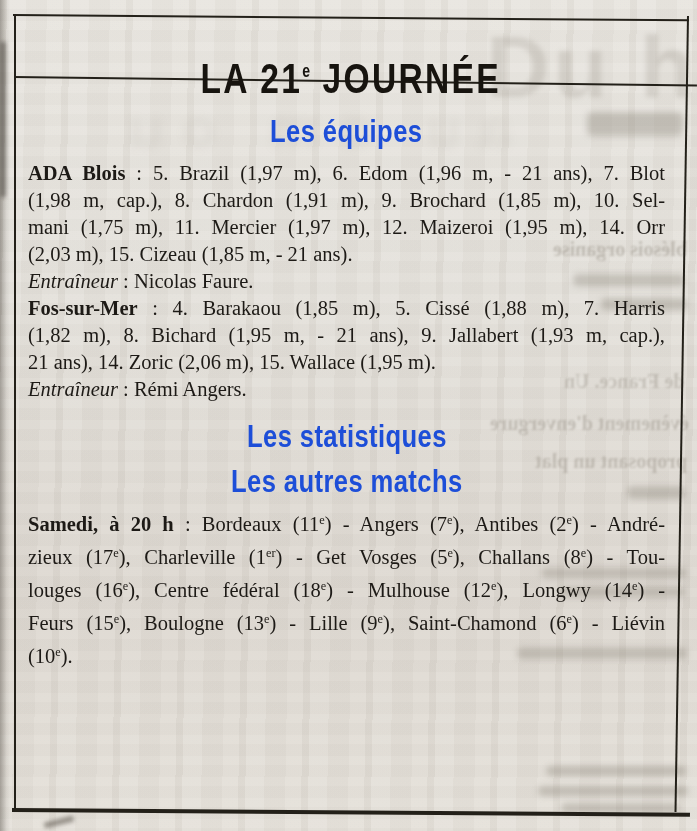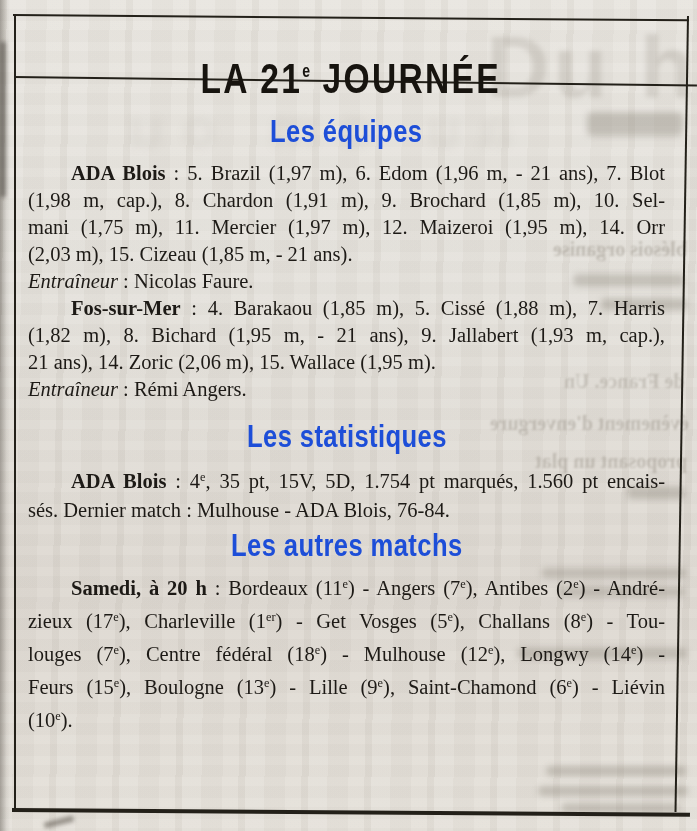--- a/index.html
+++ b/index.html
@@ -53,21 +53,21 @@
   .heading .cond{display:inline-block;transform:scaleX(.8);letter-spacing:.5px;white-space:nowrap;}
   .section-0 .heading{margin:23px 0 10px;}
   .section-1 .heading{margin:15px 0 8px;}
   .section-2 .heading{margin:2px 0 6px;}
 
   .para{margin:0;font-size:20.5px;}
   .line{display:block;text-align:justify;text-align-last:justify;}
   .line.last{text-align-last:left;}
   .section-0 .line{line-height:27px;}
   .section-1 .line,.section-2 .line{line-height:29px;}
-  .b{font-weight:700;margin-left:43px;}
+  .b{font-weight:700;}
   .i{font-style:italic;}
   .sup{font-size:60%;vertical-align:7px;}
 </style>
 </head>
 <body>
 
 <div class="texture"></div>
 <div class="bleed" id="bleed">
     <div class="ghost ghost-big" style="left: 486px; top: 16px; font-size: 88px; letter-spacing: 4px; opacity: 0.22; filter: blur(2.5px);">Du haut n</div>
     <div class="ghost ghost-big mir" style="left: 110px; top: 94px; font-size: 58px; letter-spacing: 18px; opacity: 0.09; filter: blur(5px);">au om ou</div>
@@ -113,31 +113,27 @@
         <span class="line"><span class="b">Fos-sur-Mer</span><span> : 4. Barakaou (1,85 m), 5. Cissé (1,88 m), 7. Harris</span></span>
         <span class="line"><span>(1,82 m), 8. Bichard (1,95 m, - 21 ans), 9. Jallabert (1,93 m, cap.),</span></span>
         <span class="line last"><span>21 ans), 14. Zoric (2,06 m), 15. Wallace (1,95 m).</span></span>
       </p>
       <p class="para">
         <span class="line last"><span class="i">Entraîneur</span><span> : Rémi Angers.</span></span>
       </p>
     </section>
     <section class="section section-1">
       <h2 class="heading"><span class="cond">Les statistiques</span></h2>
-      <p class="para">
-        <span class="line"><span class="b">ADA Blois</span><span> : 4</span><span class="sup">e</span><span>, 35 pt, 15V, 5D, 1.754 pt marqués, 1.560 pt encais-</span></span>
-        <span class="line last"><span>sés. Dernier match : Mulhouse - ADA Blois, 76-84.</span></span>
-      </p>
     </section>
     <section class="section section-2">
       <h2 class="heading"><span class="cond">Les autres matchs</span></h2>
       <p class="para">
         <span class="line"><span class="b">Samedi, à 20 h</span><span> : Bordeaux (11</span><span class="sup">e</span><span>) - Angers (7</span><span class="sup">e</span><span>), Antibes (2</span><span class="sup">e</span><span>) - André-</span></span>
         <span class="line"><span>zieux (17</span><span class="sup">e</span><span>), Charleville (1</span><span class="sup">er</span><span>) - Get Vosges (5</span><span class="sup">e</span><span>), Challans (8</span><span class="sup">e</span><span>) - Tou-</span></span>
-        <span class="line"><span>louges (7</span><span class="sup">e</span><span>), Centre fédéral (18</span><span class="sup">e</span><span>) - Mulhouse (12</span><span class="sup">e</span><span>), Longwy (14</span><span class="sup">e</span><span>) -</span></span>
+        <span class="line"><span>louges (16</span><span class="sup">e</span><span>), Centre fédéral (18</span><span class="sup">e</span><span>) - Mulhouse (12</span><span class="sup">e</span><span>), Longwy (14</span><span class="sup">e</span><span>) -</span></span>
         <span class="line"><span>Feurs (15</span><span class="sup">e</span><span>), Boulogne (13</span><span class="sup">e</span><span>) - Lille (9</span><span class="sup">e</span><span>), Saint-Chamond (6</span><span class="sup">e</span><span>) - Liévin</span></span>
         <span class="line last"><span>(10</span><span class="sup">e</span><span>).</span></span>
       </p>
     </section>
   </div>
 
 <div class="edge-left"></div>
 <div class="edge-dark"></div>
 <div class="smudge"></div>
 

